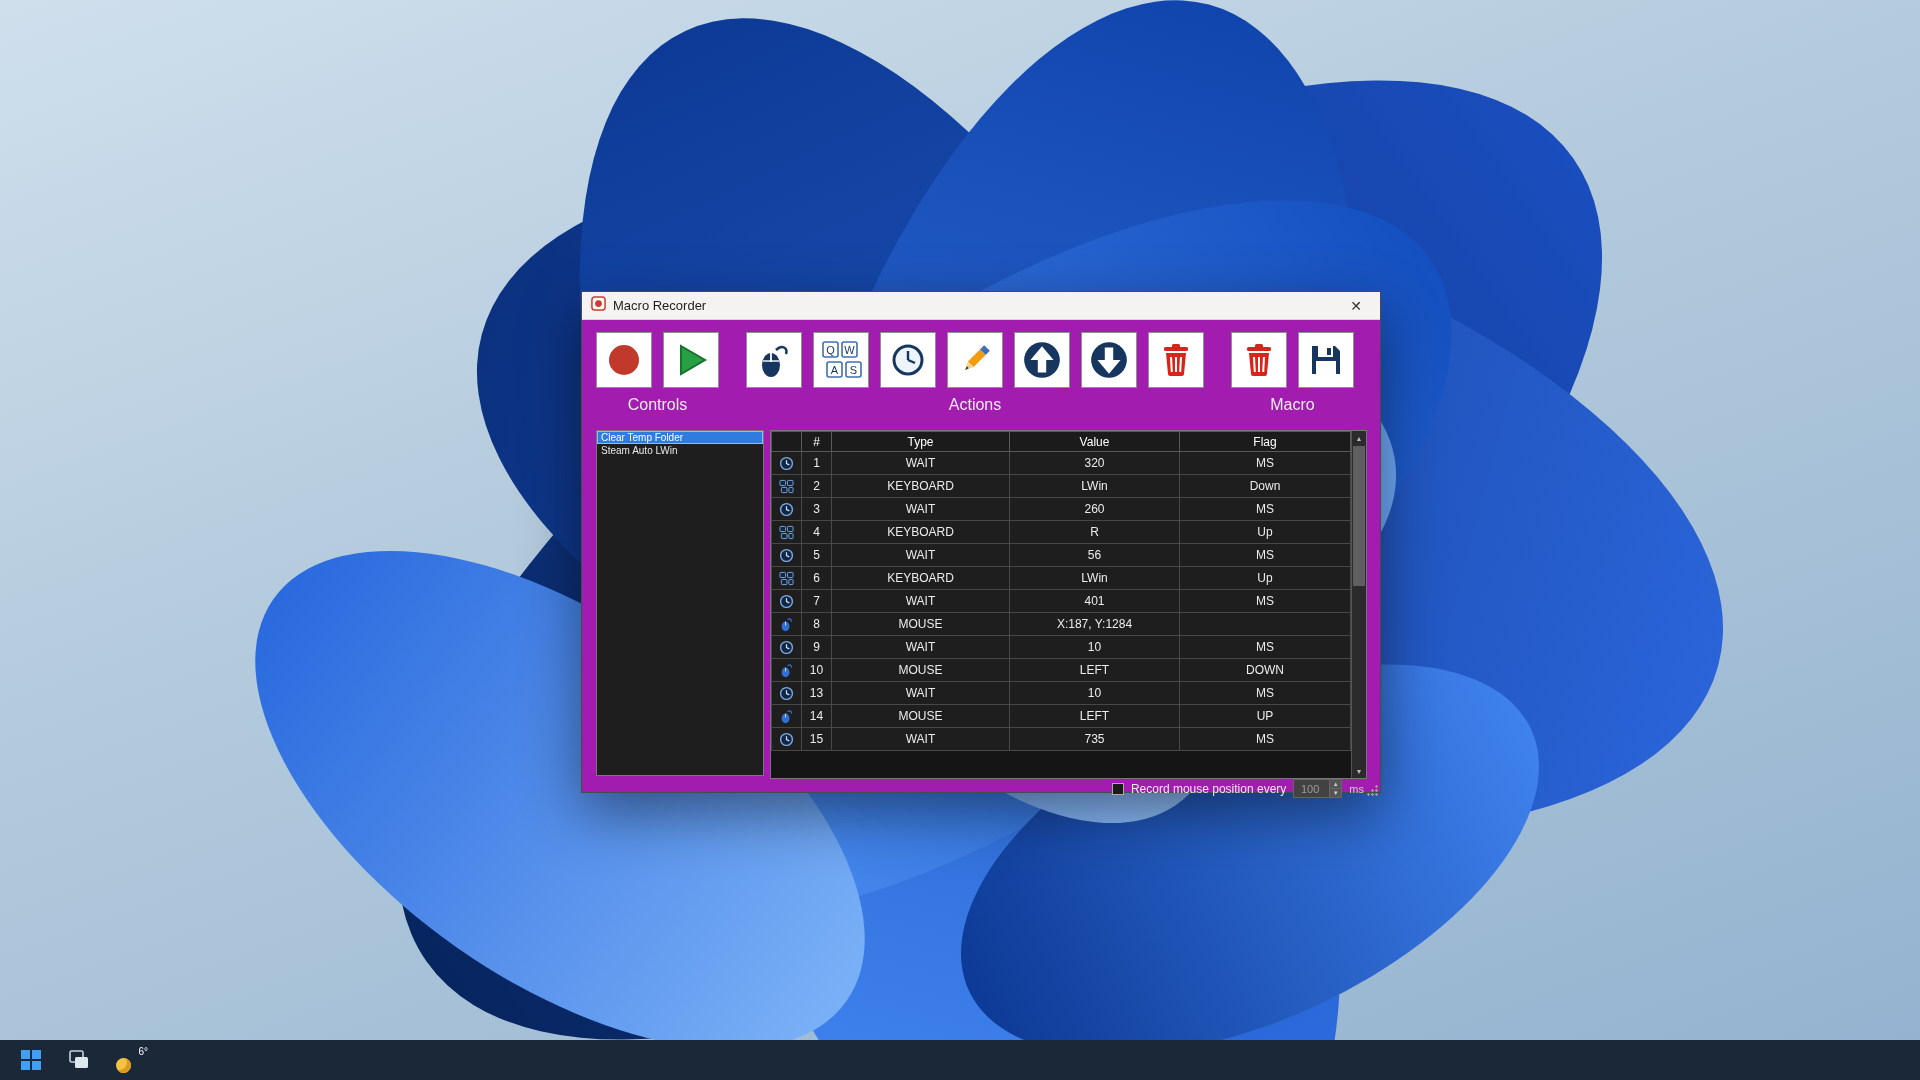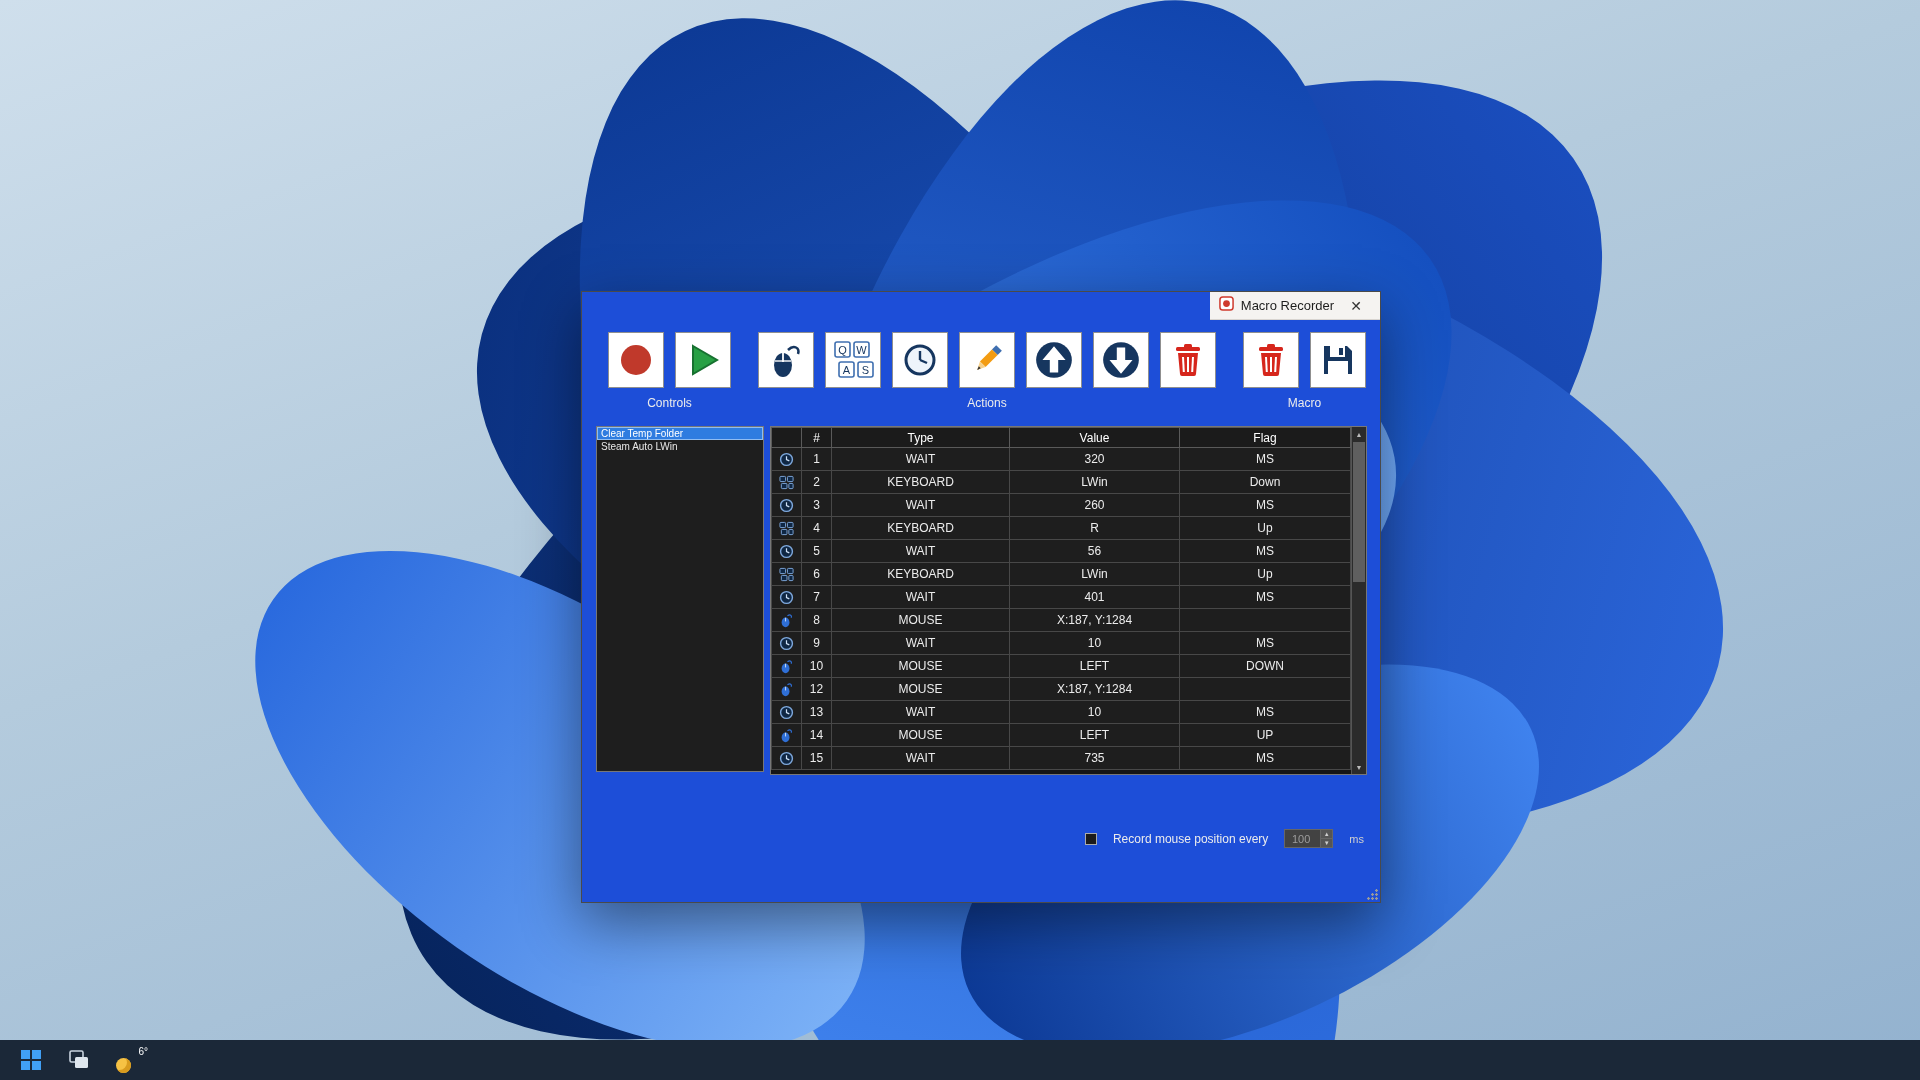--- a/index.html
+++ b/index.html
@@ -40,38 +40,38 @@
     justify-content:center; cursor:default; }
   .win-logo { display:grid; grid-template-columns:9px 9px; grid-template-rows:9px 9px;
     gap:2px; }
   .win-logo i { background:#41a0f5; display:block; }
   .weather { position:relative; width:34px; height:28px; }
   .moon { position:absolute; left:2px; bottom:1px; width:15px; height:15px;
     border-radius:50%; background:#f6c244; box-shadow:inset -4px -3px 0 0 #d89b1e; }
   .temp { position:absolute; right:0; top:0; font-size:10px; color:#fff; }
 
   
-  .window { position:absolute; left:581px; top:291px; width:800px; height:612px;
-    background:#1d4ed8; border:1px solid #4a4a4a;
+  .window { position:absolute; left:581px; top:291px; width:800px; height:502px;
+    background:#a21caf; border:1px solid #4a4a4a;
     box-shadow:0 20px 55px rgba(0,0,0,.45); display:flex; flex-direction:column;
-    z-index:10;align-items:flex-end; }
+    z-index:10; }
   .titlebar { height:28px; background:#f5f3f1; border-bottom:1px solid #d8d4d0;
     display:flex; align-items:center; padding:0 9px; gap:7px; flex:0 0 auto; }
   .title-text { font-size:13px; color:#1d1d1d; }
   .close-btn { margin-left:auto; width:30px; height:100%; display:flex;
     align-items:center; justify-content:center; font-size:14px; color:#333;
     cursor:default; }
 
   .toolbar { display:flex; align-items:flex-start; gap:27px;
     padding:12px 14px 0 14px; flex:0 0 auto; }
   .tool-group { display:flex; flex-direction:column; }
   .tool-buttons { display:flex; gap:11px; }
   .tool-btn { width:56px; height:56px; background:#fff; border:1px solid #8f8f8f;
     display:flex; align-items:center; justify-content:center; cursor:default; }
-  .group-label { margin-top:8px; font-size:12px; color:#ececec; text-align:center; }
+  .group-label { margin-top:8px; font-size:16px; color:#ececec; text-align:center; }
 
   .content { display:flex; gap:6px; margin:16px 13px 0 14px; height:349px;
     flex:0 0 auto; }
   .macro-list { width:168px; height:346px; background:#1e1e1e;
     border:1px solid #777; overflow:hidden; }
   .list-item { font-size:10px; color:#e8e8e8; padding:1px 4px; white-space:nowrap;
     cursor:default; }
   .list-item.selected { background:#2e7ce0; color:#fff; outline:1px solid #8fbdf2;
     outline-offset:-1px; }
 
@@ -89,21 +89,21 @@
 
   .scrollbar { width:15px; background:#2b2b2b; border-left:1px solid #555;
     position:relative; flex:0 0 auto; }
   .sb-arrow { height:14px; display:flex; align-items:center; justify-content:center;
     font-size:7px; color:#bbb; }
   .sb-arrow.down { position:absolute; bottom:0; left:0; right:0; }
   .sb-thumb { position:absolute; top:15px; left:1px; right:1px; height:140px;
     background:#5f5f5f; }
 
   .footer { flex:1; display:flex; align-items:center; justify-content:flex-end;
-    gap:16px; padding-right:16px; position:relative; }
+    gap:7px; padding-right:16px; position:relative; }
   .checkbox { width:12px; height:12px; border:1px solid #aaa; background:#1b1b1b;
     display:inline-block; }
   .footer-label { font-size:12px; color:#ececec; }
   .spin-box { display:flex; height:19px; }
   .interval-input { width:36px; height:19px; background:#424242; color:#9c9c9c;
     border:1px solid #666; border-right:none; font-size:11px; text-align:right;
     padding-right:10px; font-family:"Liberation Sans", sans-serif; }
   .spinner { width:13px; display:flex; flex-direction:column; border:1px solid #666; }
   .spinner span { flex:1; display:flex; align-items:center; justify-content:center;
     font-size:6px; color:#cfcfcf; background:#555; }
@@ -417,33 +417,20 @@
   </svg>
 </td>
     <td data-col="num">10</td>
     <td data-col="type">MOUSE</td>
     <td data-col="value">LEFT</td>
     <td data-col="flag">DOWN</td>
   </tr>
               <tr>
     <td data-col="icon">
   <svg width="15" height="15" viewBox="0 0 16 16">
-    <path d="M9 3 C12 1 14 2.5 13 5" stroke="#2f6fd6" stroke-width="1.3" fill="none"></path>
-    <ellipse cx="7" cy="10" rx="4.2" ry="5.2" fill="#2f6fd6"></ellipse>
-    <line x1="7" y1="5" x2="7" y2="9" stroke="#cfe2f8" stroke-width="1"></line>
-  </svg>
-</td>
-    <td data-col="num">12</td>
-    <td data-col="type">MOUSE</td>
-    <td data-col="value">X:187, Y:1284</td>
-    <td data-col="flag"></td>
-  </tr>
-              <tr>
-    <td data-col="icon">
-  <svg width="15" height="15" viewBox="0 0 16 16">
     <circle cx="8" cy="8" r="6.3" fill="#0f2744" stroke="#7fa9dd" stroke-width="1.5"></circle>
     <path d="M8 4.5 V8 L11 9.5" stroke="#cfe2f8" stroke-width="1.3" fill="none"></path>
   </svg>
 </td>
     <td data-col="num">13</td>
     <td data-col="type">WAIT</td>
     <td data-col="value">10</td>
     <td data-col="flag">MS</td>
   </tr>
               <tr>

